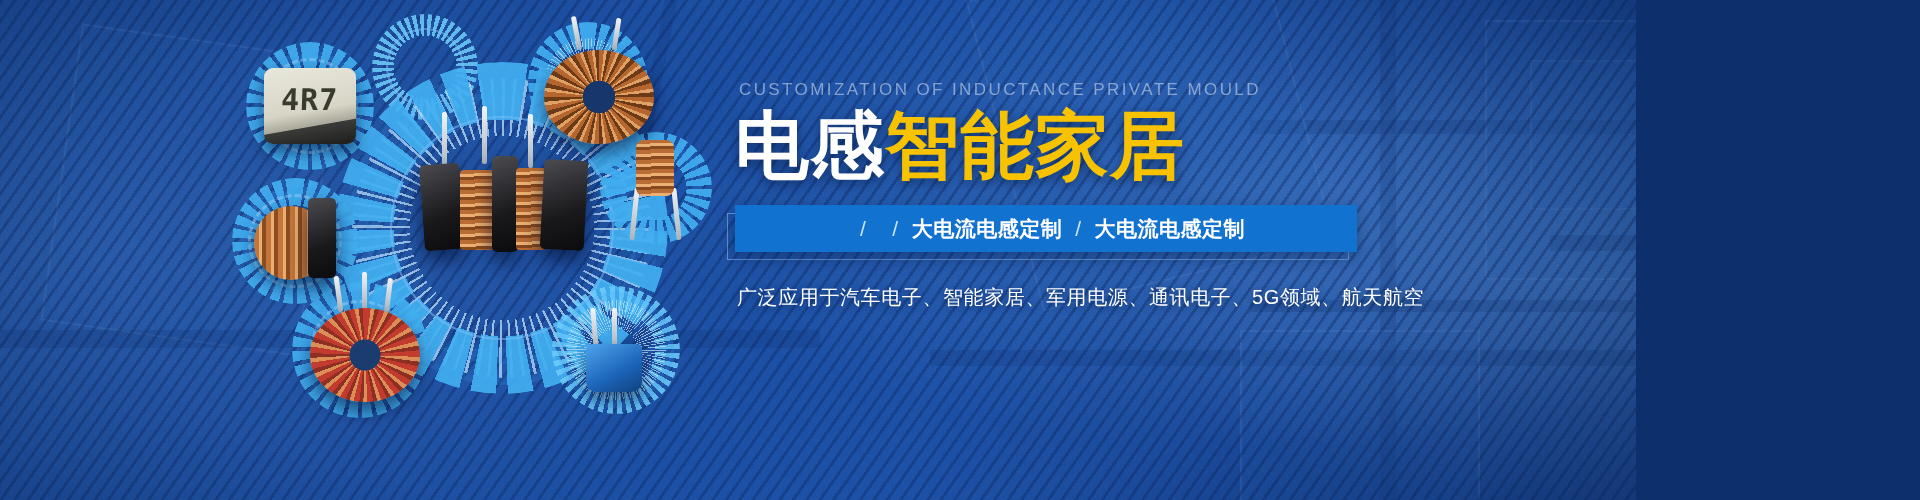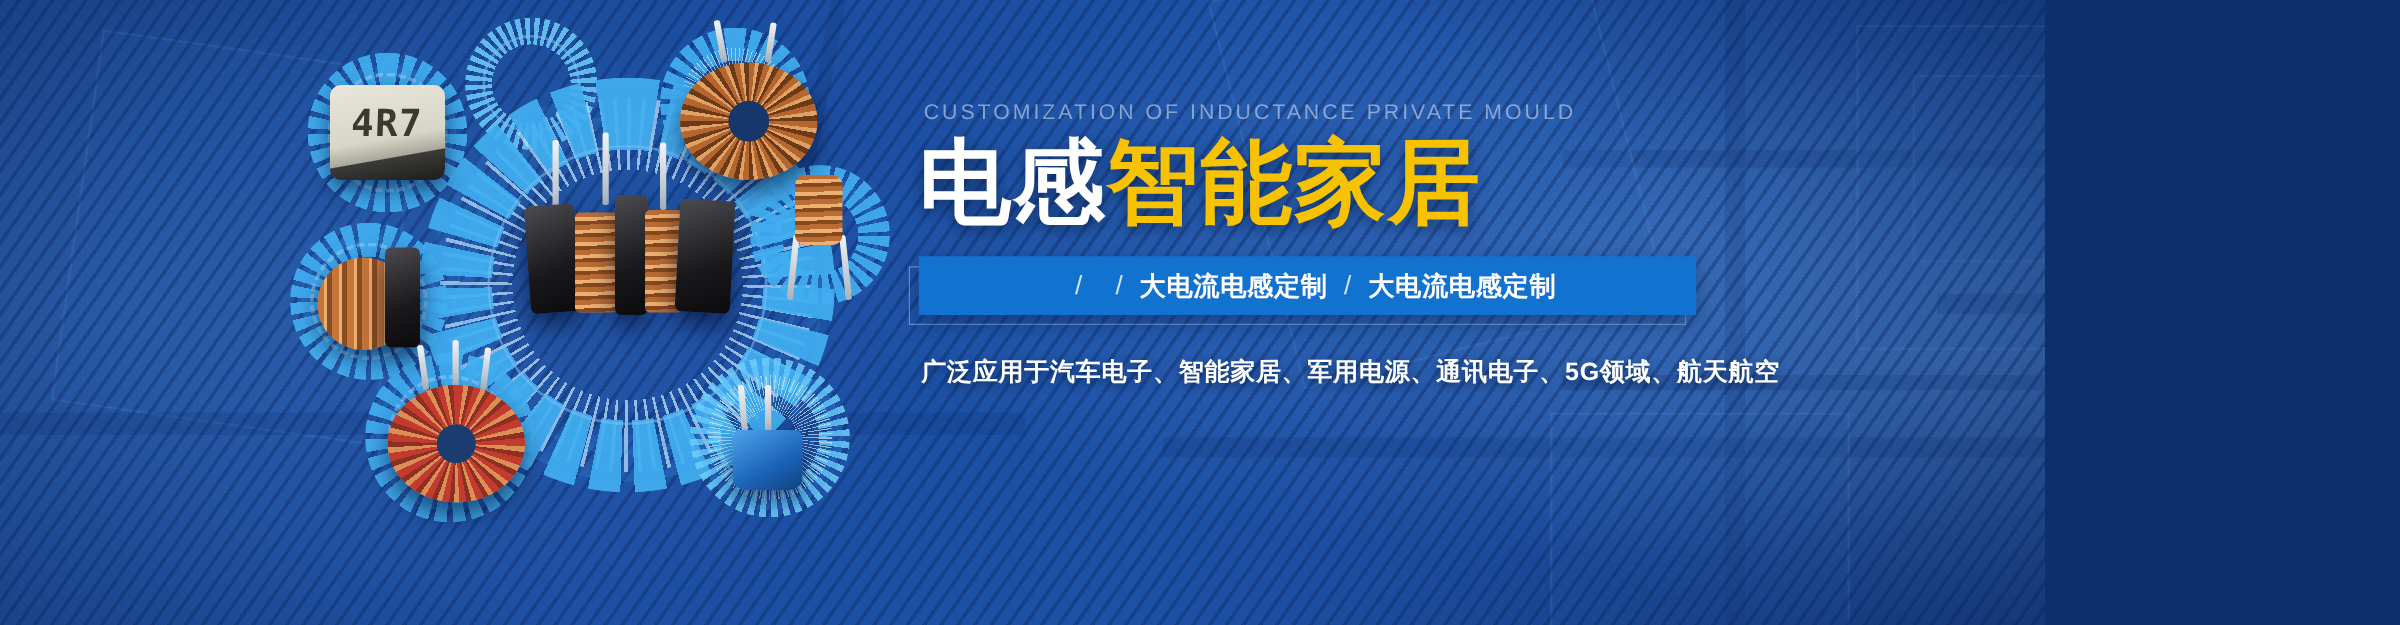--- a/index.html
+++ b/index.html
@@ -118,21 +118,21 @@
   .headline .w{color:#ffffff;text-align:center;}
   .headline .y{color:#f7c300;}
   .pillwrap{position:relative;margin-top:22px;width:622px;}
   .pill{position:relative;z-index:2;background:#1272cf;height:47px;
     display:flex;align-items:center;justify-content:center;
     color:#fff;font-size:21px;font-weight:700;letter-spacing:.5px;white-space:nowrap;
     box-shadow:0 6px 16px rgba(4,24,64,.38);}
   .pill .sep{color:#cfe4fa;font-weight:400;margin:0 13px;}
   .pillframe{position:absolute;left:-8px;top:8px;width:622px;height:47px;
     border:1px solid rgba(150,200,245,.55);z-index:1;}
-  .tagline{margin:32px 0 0 2px;color:#fff;font-size:20px;font-weight:700;
+  .tagline{margin:32px 0 0 2px;color:#fff;font-size:20px;font-weight:400;
     letter-spacing:.6px;white-space:nowrap;text-shadow:0 2px 7px rgba(3,20,55,.55);}
 </style>
 </head>
 <body>
 
 <div class="banner">
 
   <div class="bg-photo"></div>
 
   <div class="bg-machine">

